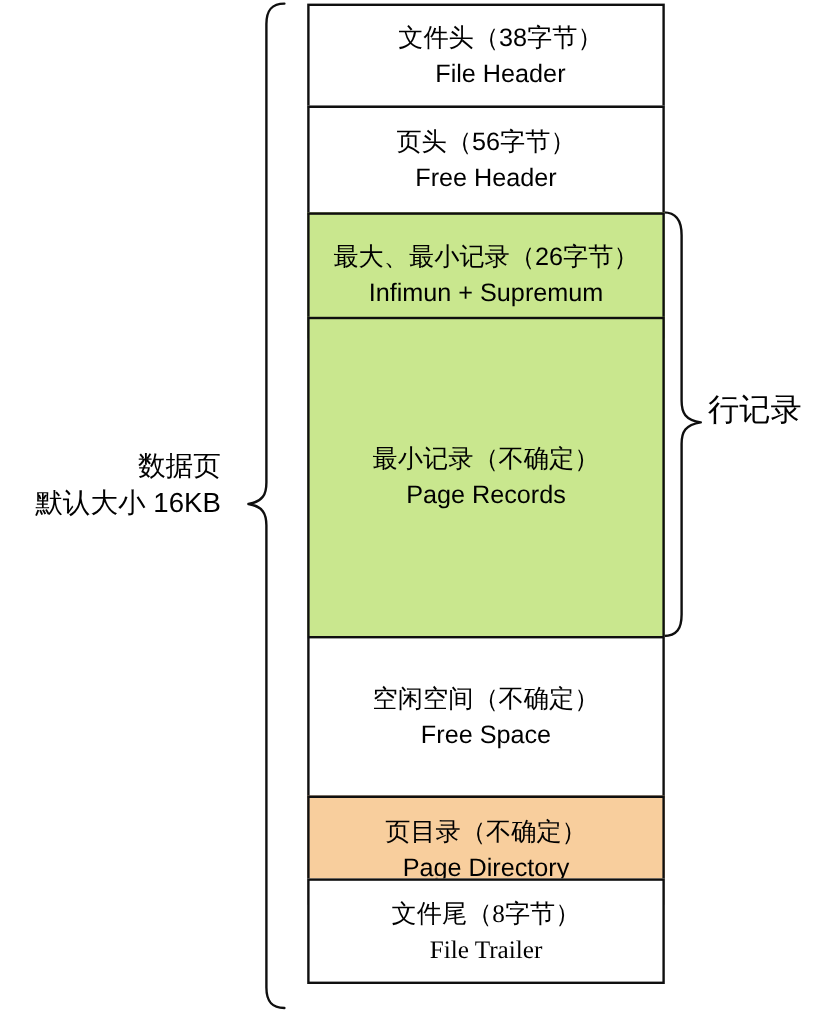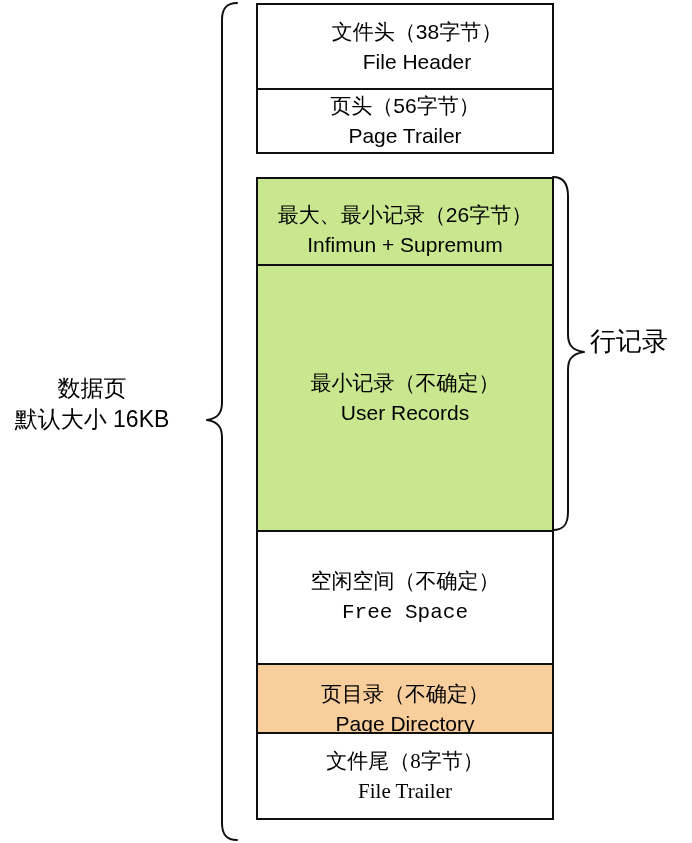--- a/index.html
+++ b/index.html
@@ -29,34 +29,34 @@
     align-items: center;
     justify-content: center;
     text-align: center;
     font-size: 21px;
     line-height: 30px;
     white-space: nowrap;
   }
   .seg.green  { background: var(--c-green,  #c9e78e); }
   .seg.orange { background: var(--c-orange, #f8ce9d); align-items: center; }
   .s1 { top: 3px;   height: 87px; padding-left: 24px;  }
-  .s2 { top: 88px;  height: 66px;  }
+  .s2 { top: 88px;  height: 91px;  }
   .s3 { top: 177px; height: 105px;  }
   .s4 { top: 264px; height: 268px; }
-  .s5 { top: 530px; height: 135px; font-family: Liberation Mono, monospace; }
+  .s5 { top: 530px; height: 135px; }
   .s6 { top: 663px; height: 91px;  }
   .s7 { top: 732px; height: 88px; font-family: Liberation Serif, serif;  }
   .seg .cn, .seg .en { display: block; }
 
   .left-label {
     position: absolute;
     left: 0;
     top: 373px;
     width: 184px;
-    text-align: center;
+    text-align: right;
     font-size: 23px;
     line-height: 31px;
   }
   .right-label {
     position: absolute;
     left: 590px;
     top: 328px;
     font-size: 26px;
     line-height: 28px;
     font-family: Liberation Serif, serif;
@@ -106,31 +106,31 @@
 
   <div class="right-label">行记录</div>
 
   <div class="seg s1">
     <span class="cn">文件头（38字节）</span>
     <span class="en">File Header</span>
   </div>
 
   <div class="seg s2">
     <span class="cn">页头（56字节）</span>
-    <span class="en">Page Trailer</span>
+    <span class="en">Free Header</span>
   </div>
 
   <div class="seg s3 green">
     <span class="cn">最大、最小记录（26字节）</span>
     <span class="en">Infimun + Supremum</span>
   </div>
 
   <div class="seg s4 green">
     <span class="cn">最小记录（不确定）</span>
-    <span class="en">User Records</span>
+    <span class="en">Page Records</span>
   </div>
 
   <div class="seg s5">
     <span class="cn">空闲空间（不确定）</span>
     <span class="en">Free Space</span>
   </div>
 
   <div class="seg s6 orange">
     <span class="cn">页目录（不确定）</span>
     <span class="en">Page Directory</span>

